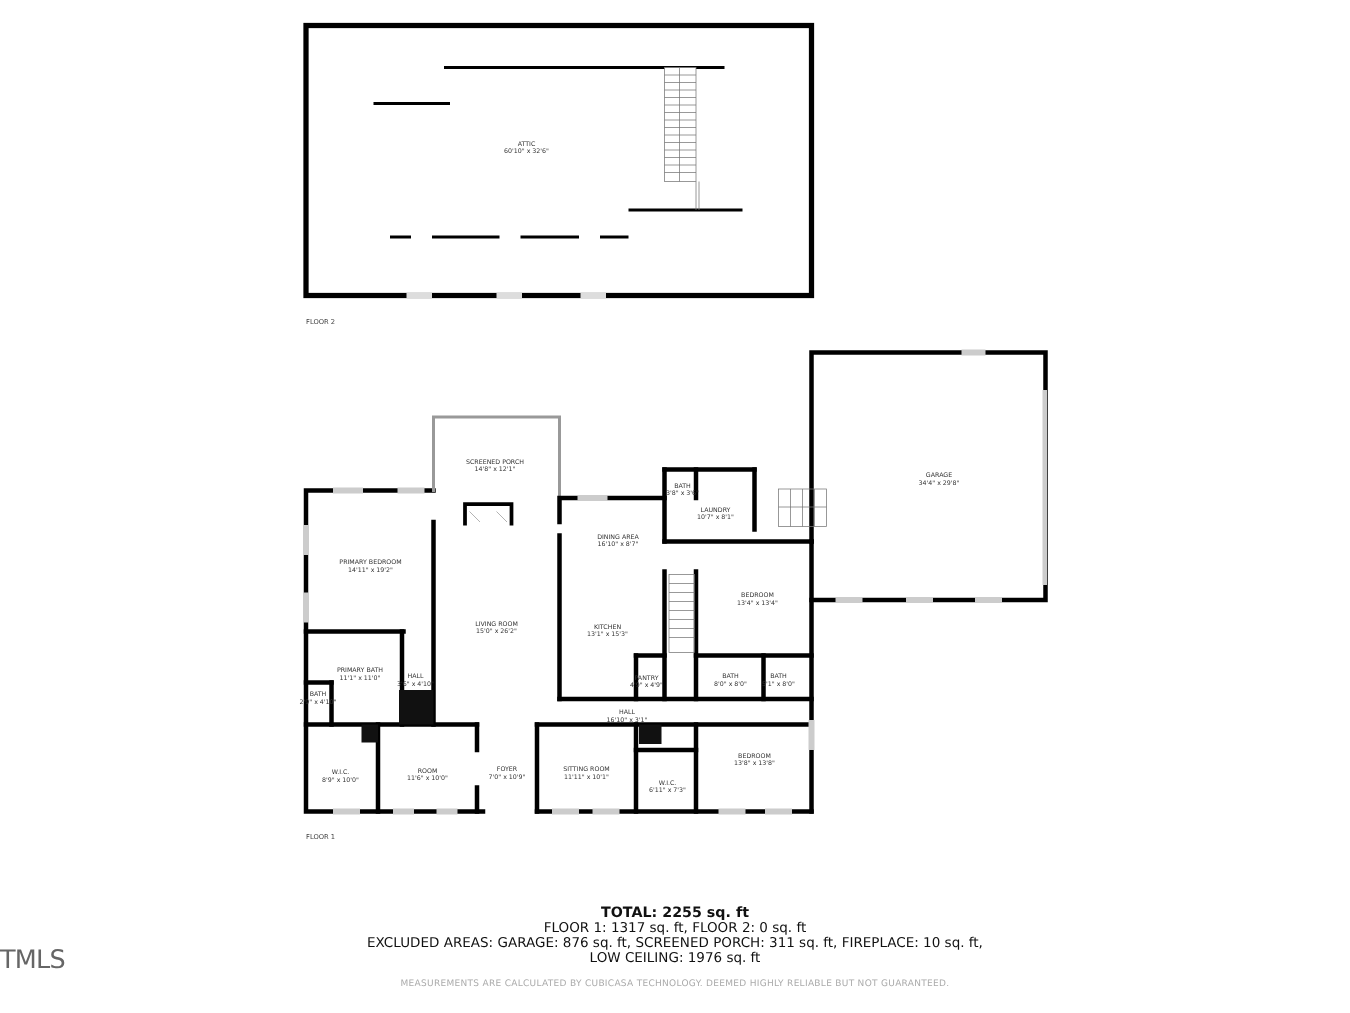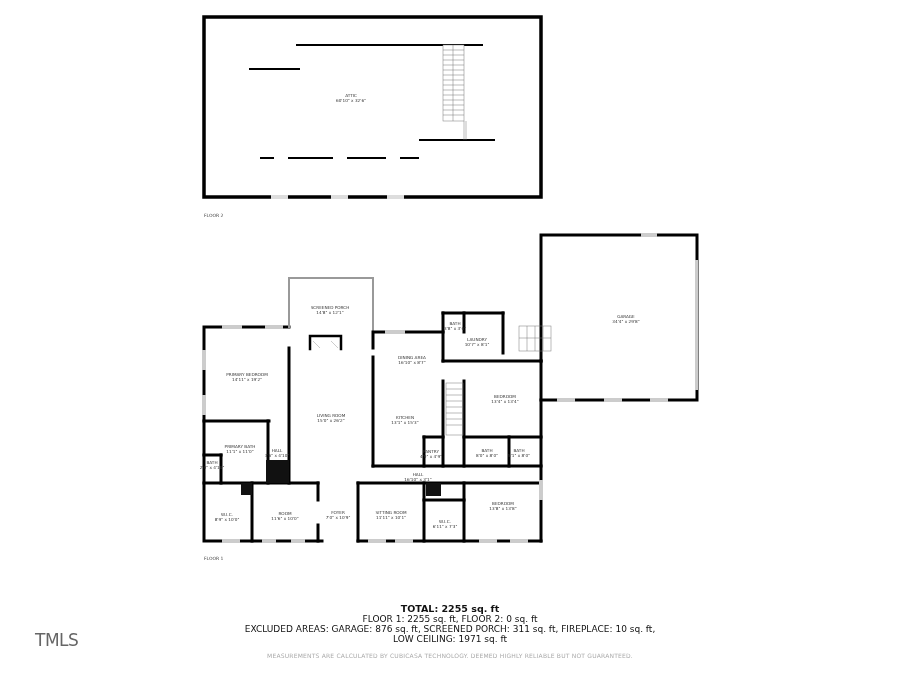--- a/index.html
+++ b/index.html
@@ -4,21 +4,21 @@
 <style>
   html, body { margin:0; padding:0; background:#fff; }
   body { width:900px; height:675px; position:relative; overflow:hidden; font-family:"DejaVu Sans", sans-serif; }
   .plan { position:absolute; left:0; top:0; width:900px; height:675px; }
   .lbl { position:absolute; font-size:4.2px; line-height:5px; color:#333; text-align:center; white-space:nowrap; transform:translateX(-50%); }
   .floorlbl { position:absolute; font-size:4.5px; color:#444; }
   .summary { position:absolute; left:0; width:900px; text-align:center; color:#111; }
   .total { top:603px; font-size:9.5px; font-weight:bold; }
   .line { font-size:9px; line-height:10px; }
   .disc { top:652px; font-size:6px; color:#aaa; letter-spacing:0.2px; }
-  .tmls { position:absolute; left:0; top:630px; font-size:17px; color:#666; font-family:"DejaVu Sans", sans-serif; letter-spacing:-0.5px;margin-left:35px; }
+  .tmls { position:absolute; left:0; top:630px; font-size:17px; color:#666; font-family:"DejaVu Sans", sans-serif; letter-spacing:-0.5px; }
 </style>
 </head>
 <body>
 
 <svg class="plan" viewBox="0 0 900 675" width="900" height="675">
 
   <g stroke="#000" fill="none">
     <rect x="204" y="17" width="337" height="180" stroke-width="3.5"></rect>
     <line x1="296" y1="45" x2="483" y2="45" stroke-width="2"></line>
     <line x1="249" y1="69" x2="300" y2="69" stroke-width="2"></line>
@@ -237,17 +237,17 @@
       <div class="lbl" style="left: 445px; top: 519px;">W.I.C.</div>
       <div class="lbl" style="left: 445px; top: 524px;">6'11" x 7'3"</div>
     </div>
     <div>
       <div class="lbl" style="left: 503px; top: 501px;">BEDROOM</div>
       <div class="lbl" style="left: 503px; top: 506px;">13'8" x 13'8"</div>
     </div>
   </div>
 
 <div class="summary total">TOTAL: 2255 sq. ft</div>
-<div class="summary line" style="top:614px;">FLOOR 1: 2255 sq. ft, FLOOR 2: 0 sq. ft</div>
+<div class="summary line" style="top:614px;">FLOOR 1: 1317 sq. ft, FLOOR 2: 0 sq. ft</div>
 <div class="summary line" style="top:624px;">EXCLUDED AREAS: GARAGE: 876 sq. ft, SCREENED PORCH: 311 sq. ft, FIREPLACE: 10 sq. ft,</div>
-<div class="summary line" style="top:634px;">LOW CEILING: 1971 sq. ft</div>
+<div class="summary line" style="top:634px;">LOW CEILING: 1976 sq. ft</div>
 <div class="summary disc">MEASUREMENTS ARE CALCULATED BY CUBICASA TECHNOLOGY. DEEMED HIGHLY RELIABLE BUT NOT GUARANTEED.</div>
 <div class="tmls">TMLS</div>
 
 </body></html>

